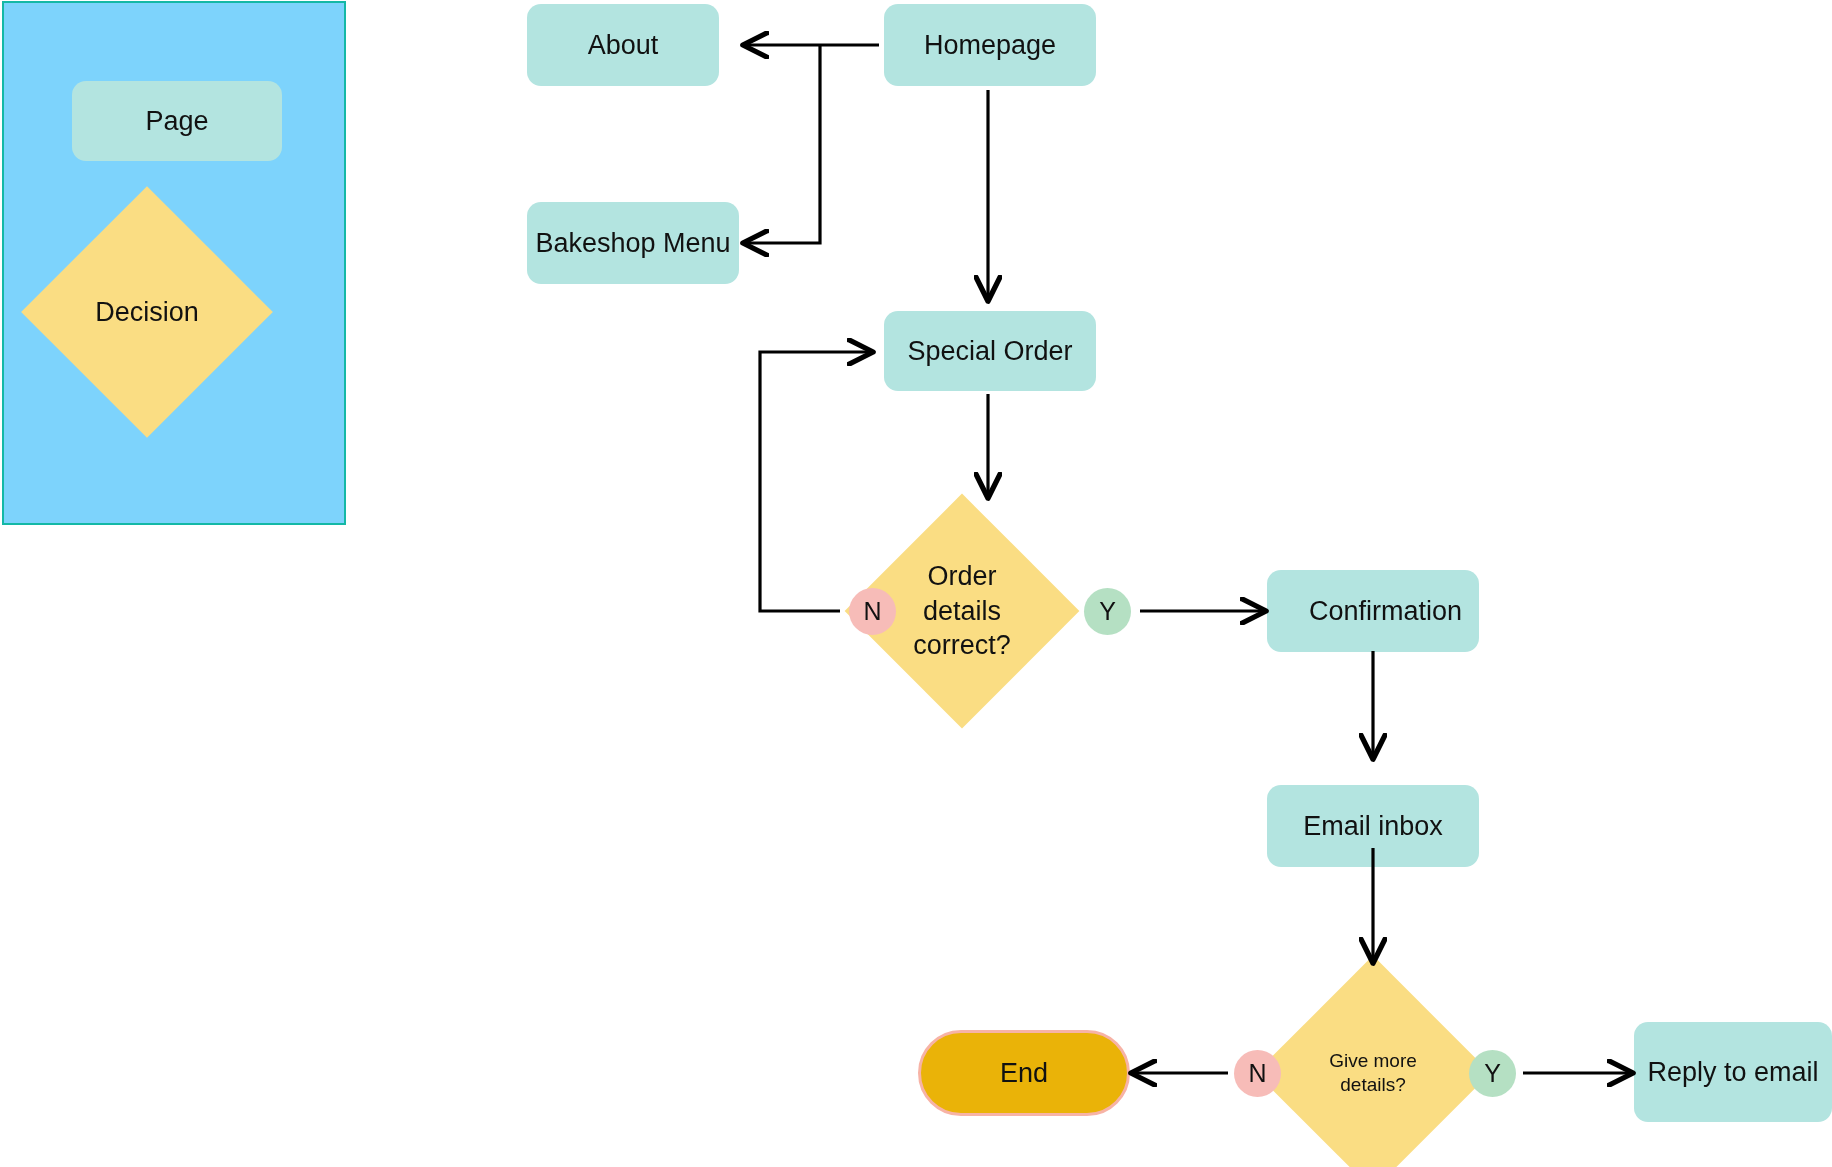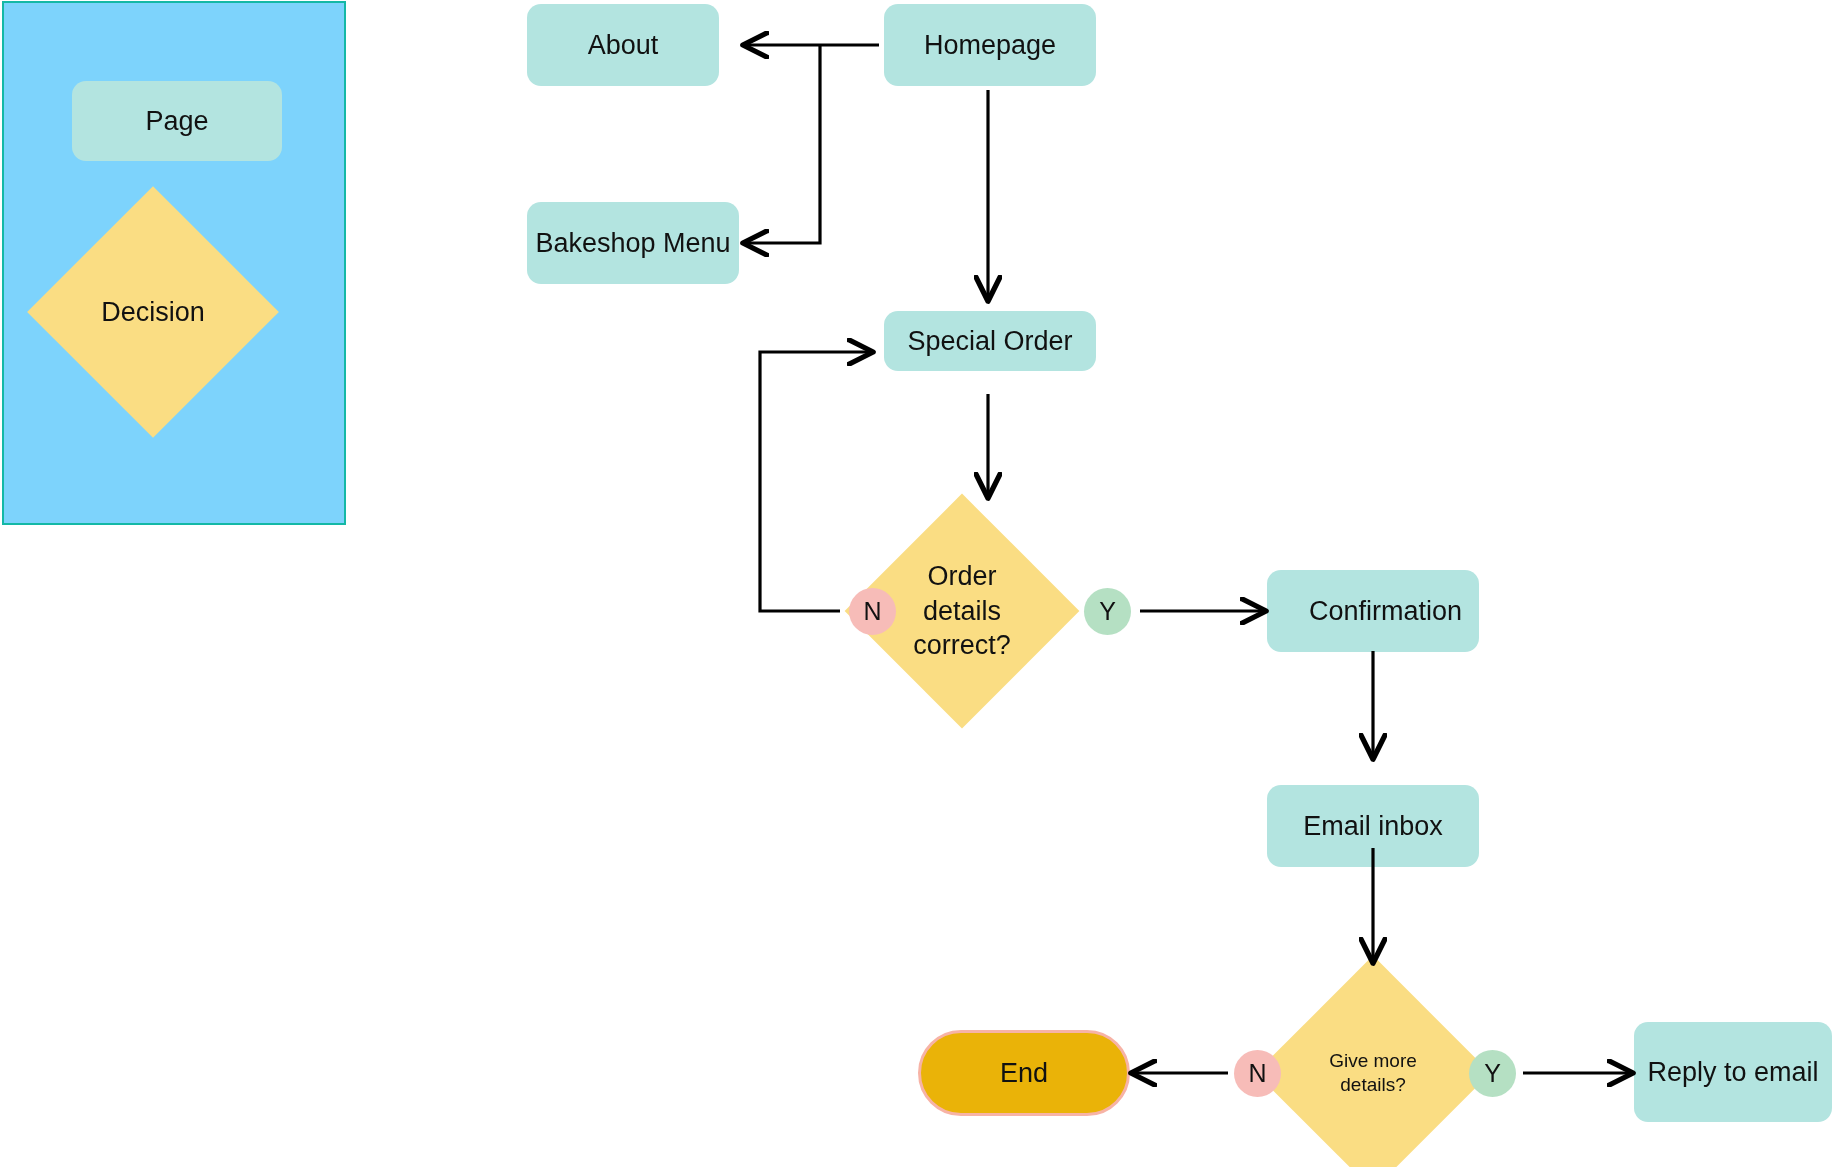--- a/index.html
+++ b/index.html
@@ -91,21 +91,21 @@
 <body>
 
 <div id="canvas">
 
   <div class="legend-panel" style="left:2px; top:1px; width:344px; height:524px;">
 
     <div class="node node-page" style="left:68px; top:78px; width:210px; height:80px; font-size:27px;">
       <span>Page</span>
     </div>
 
-    <div class="node node-decision" style="left:60px; top:220px; width:178px; height:178px; font-size:27px;">
+    <div class="node node-decision" style="left:54px; top:220px; width:178px; height:178px; font-size:27px;">
       <span class="decision-shape"></span>
       <span class="decision-label">Decision</span>
     </div>
   </div>
 
   <svg id="edges" viewBox="0 0 1832 1167" width="1832" height="1167">
     <defs>
       <marker id="arrow" viewBox="0 0 12 12" refX="10.5" refY="6" markerWidth="9" markerHeight="9" orient="auto-start-reverse">
         <path d="M 1 1 L 11 6 L 1 11" fill="none" stroke="#000000" stroke-width="2.2" stroke-linecap="round" stroke-linejoin="round"></path>
       </marker>
@@ -139,21 +139,21 @@
   </div>
 
   <div class="node node-page" style="left:527px; top:202px; width:212px; height:82px; font-size:27px;">
     <span>Bakeshop Menu</span>
   </div>
 
   <div class="node node-page" style="left:884px; top:4px; width:212px; height:82px; font-size:27px;">
     <span>Homepage</span>
   </div>
 
-  <div class="node node-page" style="left:884px; top:311px; width:212px; height:60px; font-size:27px;">
+  <div class="node node-page" style="left:884px; top:311px; width:212px; height:80px; font-size:27px;">
     <span>Special Order</span>
   </div>
 
   <div class="node node-decision" style="left:879px; top:528px; width:166px; height:166px; font-size:27px;">
     <span class="decision-shape"></span>
     <span class="decision-label">Order details correct?</span>
   </div>
 
   <div class="branch-pill branch-no" style="left:849px; top:588px; width:47px; height:47px; font-size:25px;">
     <span>N</span>

